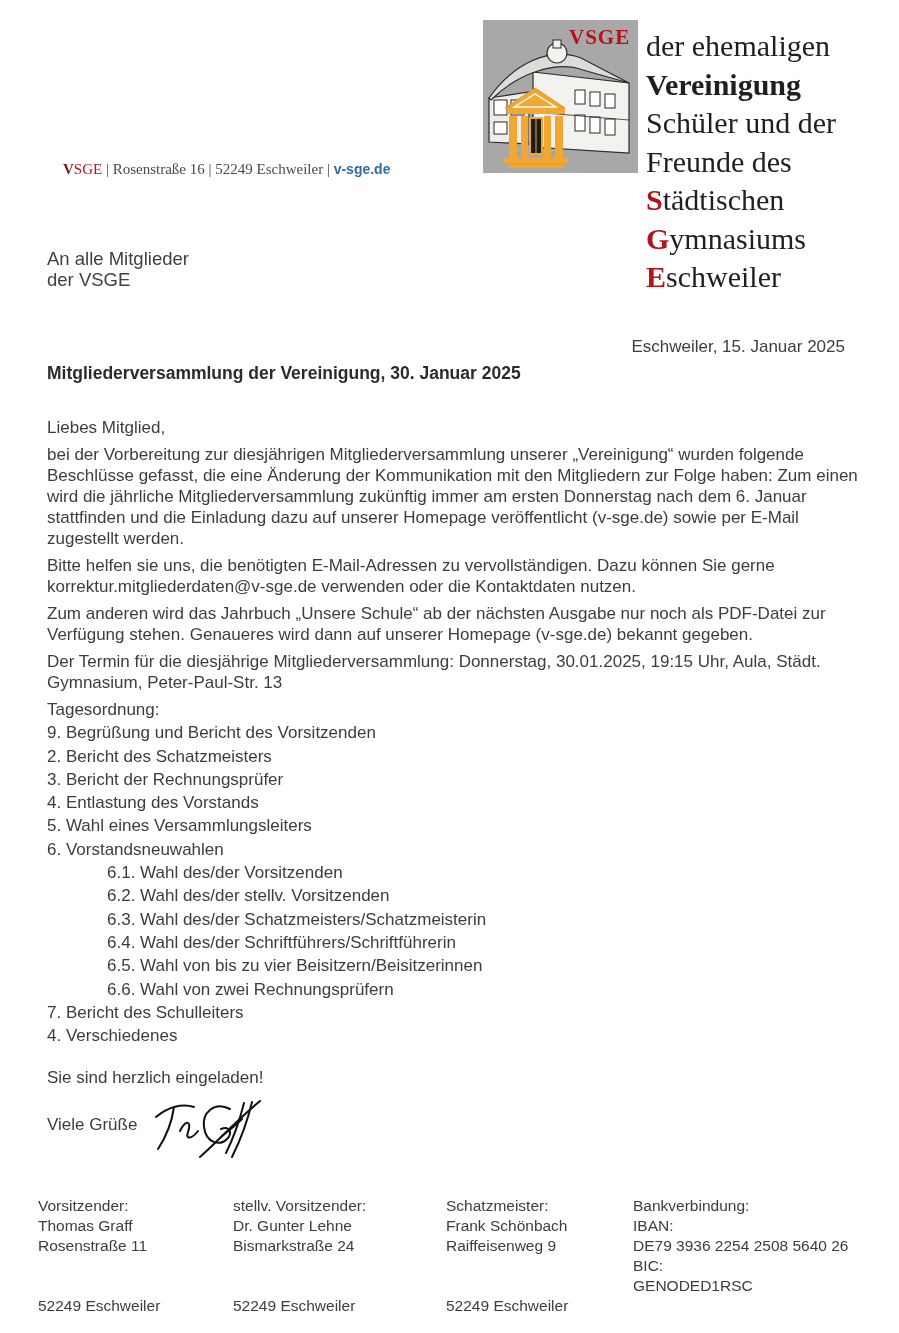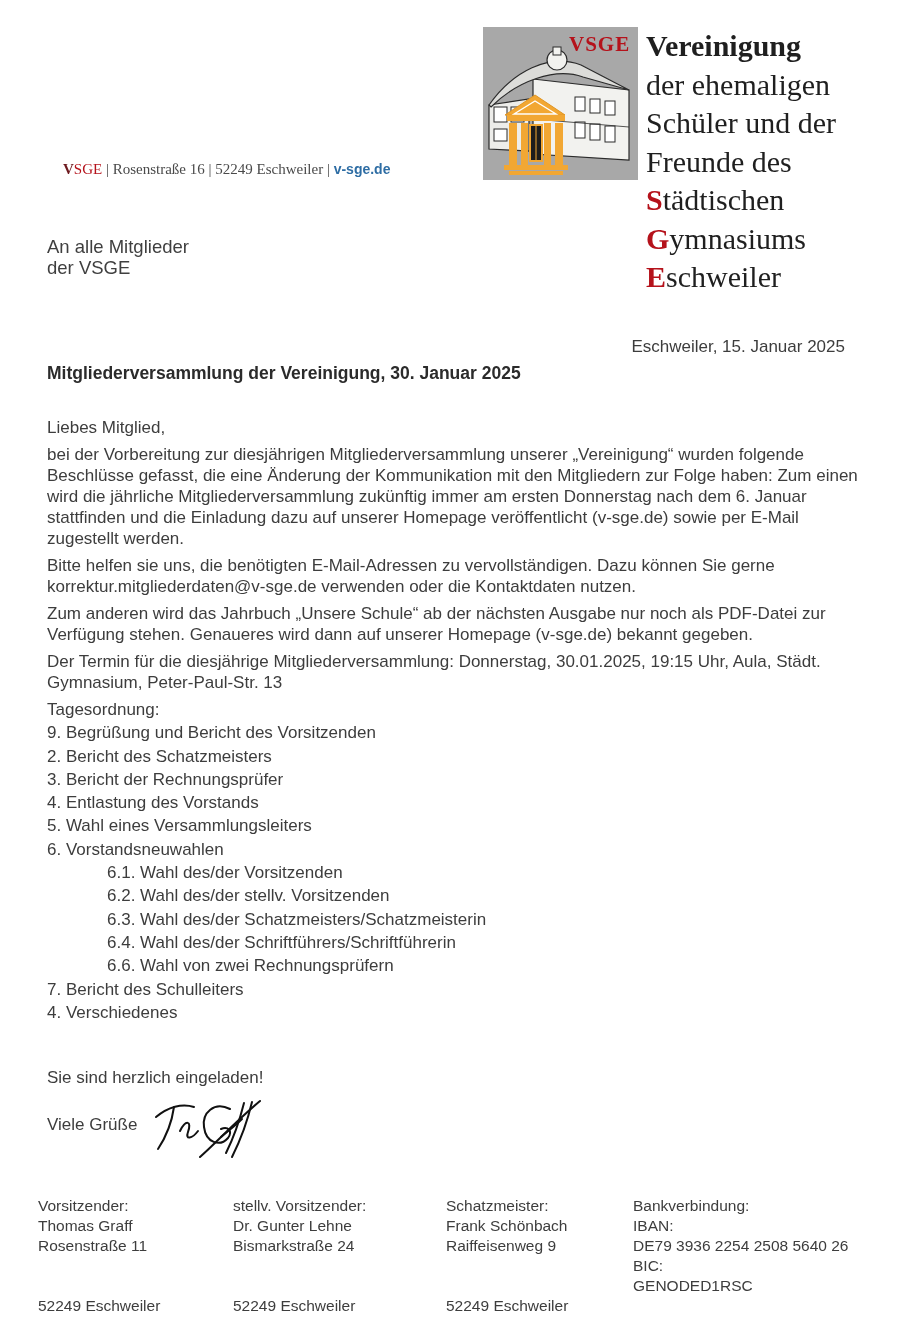--- a/index.html
+++ b/index.html
@@ -12,23 +12,23 @@
     position:absolute;left:63px;top:161px;
     font-family:"Liberation Serif",serif;font-size:15px;color:#4a4a4a;white-space:nowrap;
   }
   .sender-line .brand-v{color:#6e1a1f;font-weight:bold;}
   .sender-line .brand-sge{color:#b5121b;font-weight:normal;}
   .sender-line .sender-link{
     font-family:Liberation Sans, sans-serif;font-weight:bold;font-size:14px;
     color:#2e6da4;text-decoration:none;cursor:pointer;
   }
   
-  .recipient{position:absolute;left:47px;top:236px;font-size:18.5px;line-height:21px;white-space:pre-line;color:#3f3f3f;}
-  
-  .logo-box{position:absolute;left:483px;top:27px;width:181px;height:153px;}
+  .recipient{position:absolute;left:47px;top:248px;font-size:18.5px;line-height:21px;white-space:pre-line;color:#3f3f3f;}
+  
+  .logo-box{position:absolute;left:483px;top:20px;width:181px;height:153px;}
   
   .org-title{position:absolute;left:646px;top:27px;font-family:"Liberation Serif",serif;
     font-size:30px;line-height:38.5px;color:#1f1f1f;white-space:nowrap;}
   .org-line .lead{color:#b5121b;font-weight:bold;}
   .org-line.bold{font-weight:bold;}
   
   .date-line{position:absolute;right:54px;top:337px;font-size:17px;color:#3d3d3d;}
   .subject{position:absolute;left:47px;top:363px;font-size:17.5px;font-weight:bold;color:#2b2b2b;}
   
   .body-block{position:absolute;left:47px;top:417px;width:818px;font-size:17px;line-height:21px;}
@@ -95,23 +95,23 @@
         <line x1="53" y1="98" x2="53" y2="134" stroke="#f2a733" stroke-width="1"></line>
         <rect x="21" y="138" width="64" height="5" fill="#f2a733"></rect>
         <rect x="26" y="144" width="54" height="4" fill="#f2a733"></rect>
       </g>
       <text x="86" y="24" font-family="Liberation Serif, serif" font-size="21" font-weight="bold" fill="#b5121b" letter-spacing="1">VSGE</text>
     </svg>
   </div>
 
   <div class="org-title">
 
+      <div class="org-line"><span class="lead"></span><span>der ehemaligen</span></div>
+
       <div class="org-line bold"><span class="lead"></span><span>Vereinigung</span></div>
-
-      <div class="org-line"><span class="lead"></span><span>der ehemaligen</span></div>
 
       <div class="org-line"><span class="lead"></span><span>Schüler und der</span></div>
 
       <div class="org-line"><span class="lead"></span><span>Freunde des</span></div>
 
       <div class="org-line"><span class="lead">S</span><span>tädtischen</span></div>
 
       <div class="org-line"><span class="lead">G</span><span>ymnasiums</span></div>
 
       <div class="org-line"><span class="lead">E</span><span>schweiler</span></div>
@@ -145,20 +145,21 @@
         <div class="agenda-item">6. Vorstandsneuwahlen</div>
 
         <div class="agenda-item indent">6.1. Wahl des/der Vorsitzenden</div>
 
         <div class="agenda-item indent">6.2. Wahl des/der stellv. Vorsitzenden</div>
 
         <div class="agenda-item indent">6.3. Wahl des/der Schatzmeisters/Schatzmeisterin</div>
 
         <div class="agenda-item indent">6.4. Wahl des/der Schriftführers/Schriftführerin</div>
 
+        <div class="agenda-item indent">6.5. Wahl von bis zu vier Beisitzern/Beisitzerinnen</div>
 
         <div class="agenda-item indent">6.6. Wahl von zwei Rechnungsprüfern</div>
 
         <div class="agenda-item">7. Bericht des Schulleiters</div>
 
         <div class="agenda-item">4. Verschiedenes</div>
       </div>
   </div>
 
   <div class="invitation">Sie sind herzlich eingeladen!</div>

